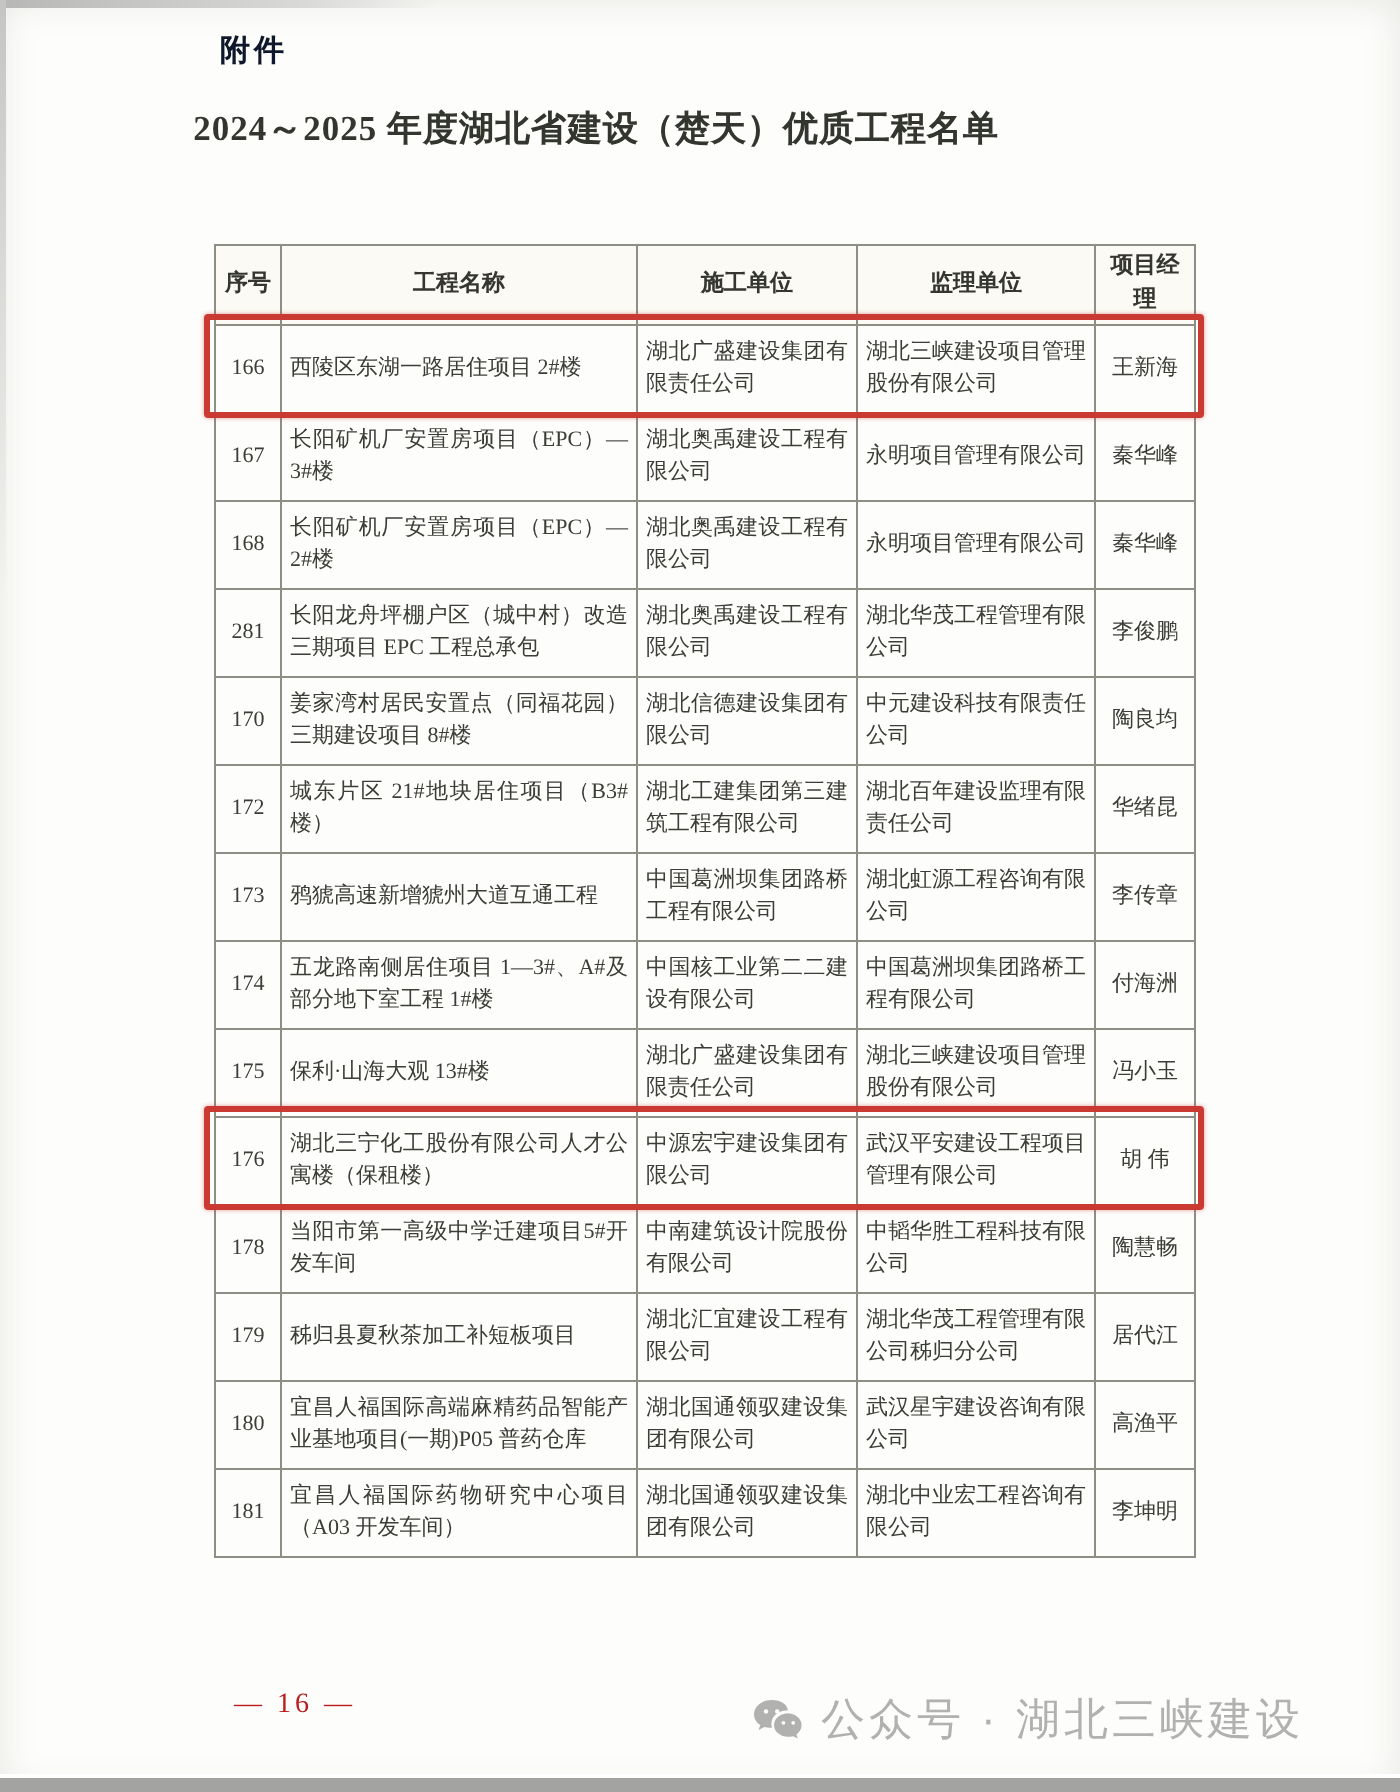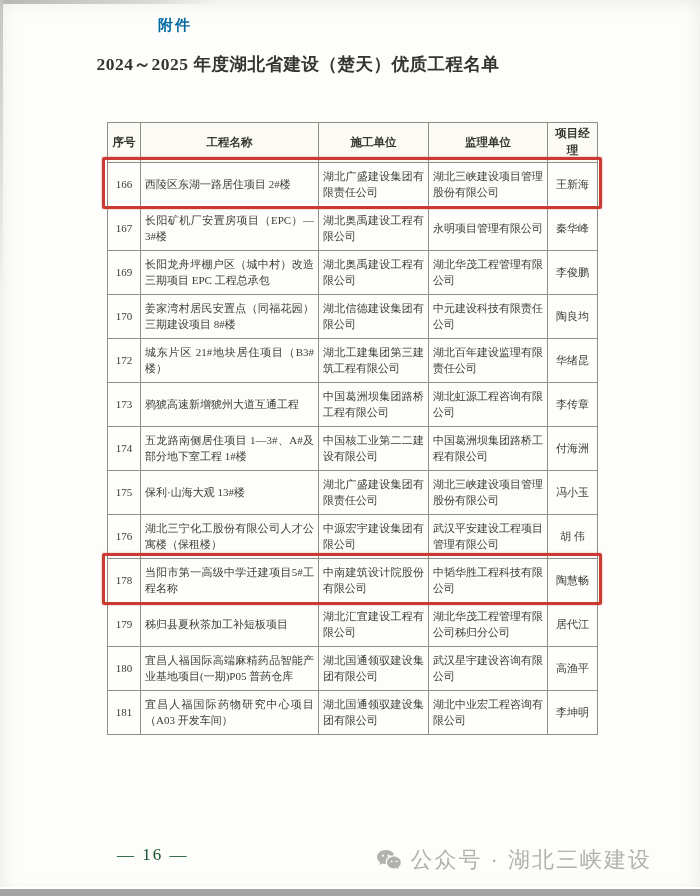--- a/index.html
+++ b/index.html
@@ -16,21 +16,21 @@
   .scan-edge-top{
     position:absolute;left:0;top:0;width:218px;height:4px;
     background:linear-gradient(to right,#b7b7b5,#d9d9d7 70%,rgba(217,217,215,0));
   }
   .scan-edge-left{
     position:absolute;left:0;top:0;width:3px;height:300px;
     background:linear-gradient(to bottom,#c5c5c3,rgba(230,230,228,0));
   }
   .attachment{
     position:absolute;left:110px;top:16px;
-    font-size:15px;font-weight:bold;color:#0369a1;letter-spacing:2px;margin-left:48px;
+    font-size:15px;font-weight:bold;color:#0f172a;letter-spacing:2px;
   }
   .doc-title{
     position:absolute;left:0;top:52px;width:596px;
     text-align:center;font-size:17.5px;font-weight:bold;color:#33352f;
     letter-spacing:.5px;
   }
   table.list{
     position:absolute;left:107px;top:122px;width:490px;
     border-collapse:collapse;table-layout:fixed;
     font-size:11px;color:#3b3d37;
@@ -52,21 +52,21 @@
   table.list td{height:39px;}
   td.no,td.mgr{text-align:center;}
   td.name,td.con,td.sup{text-align:justify;text-justify:inter-character;}
   .red-box{
     position:absolute;border:3px solid #cb3a32;border-radius:2px;
     box-shadow:0 0 2px rgba(203,58,50,.5);
     pointer-events:none;
   }
   .page-number{
     position:absolute;left:117px;top:845px;
-    font-size:17px;color:#14532d;letter-spacing:2px;
+    font-size:14px;color:#b91c1c;letter-spacing:2px;
   }
   .footer-mark{
     position:absolute;right:48px;top:845px;
     display:flex;align-items:center;gap:8px;
     font-family:"Liberation Sans","DejaVu Sans",sans-serif;
     font-size:22px;color:#b1b1af;letter-spacing:2px;
   }
   .wechat-icon{display:inline-block;line-height:0;}
   .bottom-bar{
     position:absolute;left:0;bottom:0;width:700px;height:7px;
@@ -110,21 +110,28 @@
     <td class="mgr">王新海</td>
   </tr>
         <tr>
     <td class="no">167</td>
     <td class="name">长阳矿机厂安置房项目（EPC）—3#楼</td>
     <td class="con">湖北奥禹建设工程有限公司</td>
     <td class="sup">永明项目管理有限公司</td>
     <td class="mgr">秦华峰</td>
   </tr>
         <tr>
-    <td class="no">169</td>
+    <td class="no">168</td>
+    <td class="name">长阳矿机厂安置房项目（EPC）—2#楼</td>
+    <td class="con">湖北奥禹建设工程有限公司</td>
+    <td class="sup">永明项目管理有限公司</td>
+    <td class="mgr">秦华峰</td>
+  </tr>
+        <tr>
+    <td class="no">281</td>
     <td class="name">长阳龙舟坪棚户区（城中村）改造三期项目 EPC 工程总承包</td>
     <td class="con">湖北奥禹建设工程有限公司</td>
     <td class="sup">湖北华茂工程管理有限公司</td>
     <td class="mgr">李俊鹏</td>
   </tr>
         <tr>
     <td class="no">170</td>
     <td class="name">姜家湾村居民安置点（同福花园）三期建设项目 8#楼</td>
     <td class="con">湖北信德建设集团有限公司</td>
     <td class="sup">中元建设科技有限责任公司</td>
@@ -160,21 +167,21 @@
   </tr>
         <tr>
     <td class="no">176</td>
     <td class="name">湖北三宁化工股份有限公司人才公寓楼（保租楼）</td>
     <td class="con">中源宏宇建设集团有限公司</td>
     <td class="sup">武汉平安建设工程项目管理有限公司</td>
     <td class="mgr">胡 伟</td>
   </tr>
         <tr>
     <td class="no">178</td>
-    <td class="name">当阳市第一高级中学迁建项目5#工程名称</td>
+    <td class="name">当阳市第一高级中学迁建项目5#开发车间</td>
     <td class="con">中南建筑设计院股份有限公司</td>
     <td class="sup">中韬华胜工程科技有限公司</td>
     <td class="mgr">陶慧畅</td>
   </tr>
         <tr>
     <td class="no">179</td>
     <td class="name">秭归县夏秋茶加工补短板项目</td>
     <td class="con">湖北汇宜建设工程有限公司</td>
     <td class="sup">湖北华茂工程管理有限公司秭归分公司</td>
     <td class="mgr">居代江</td>

